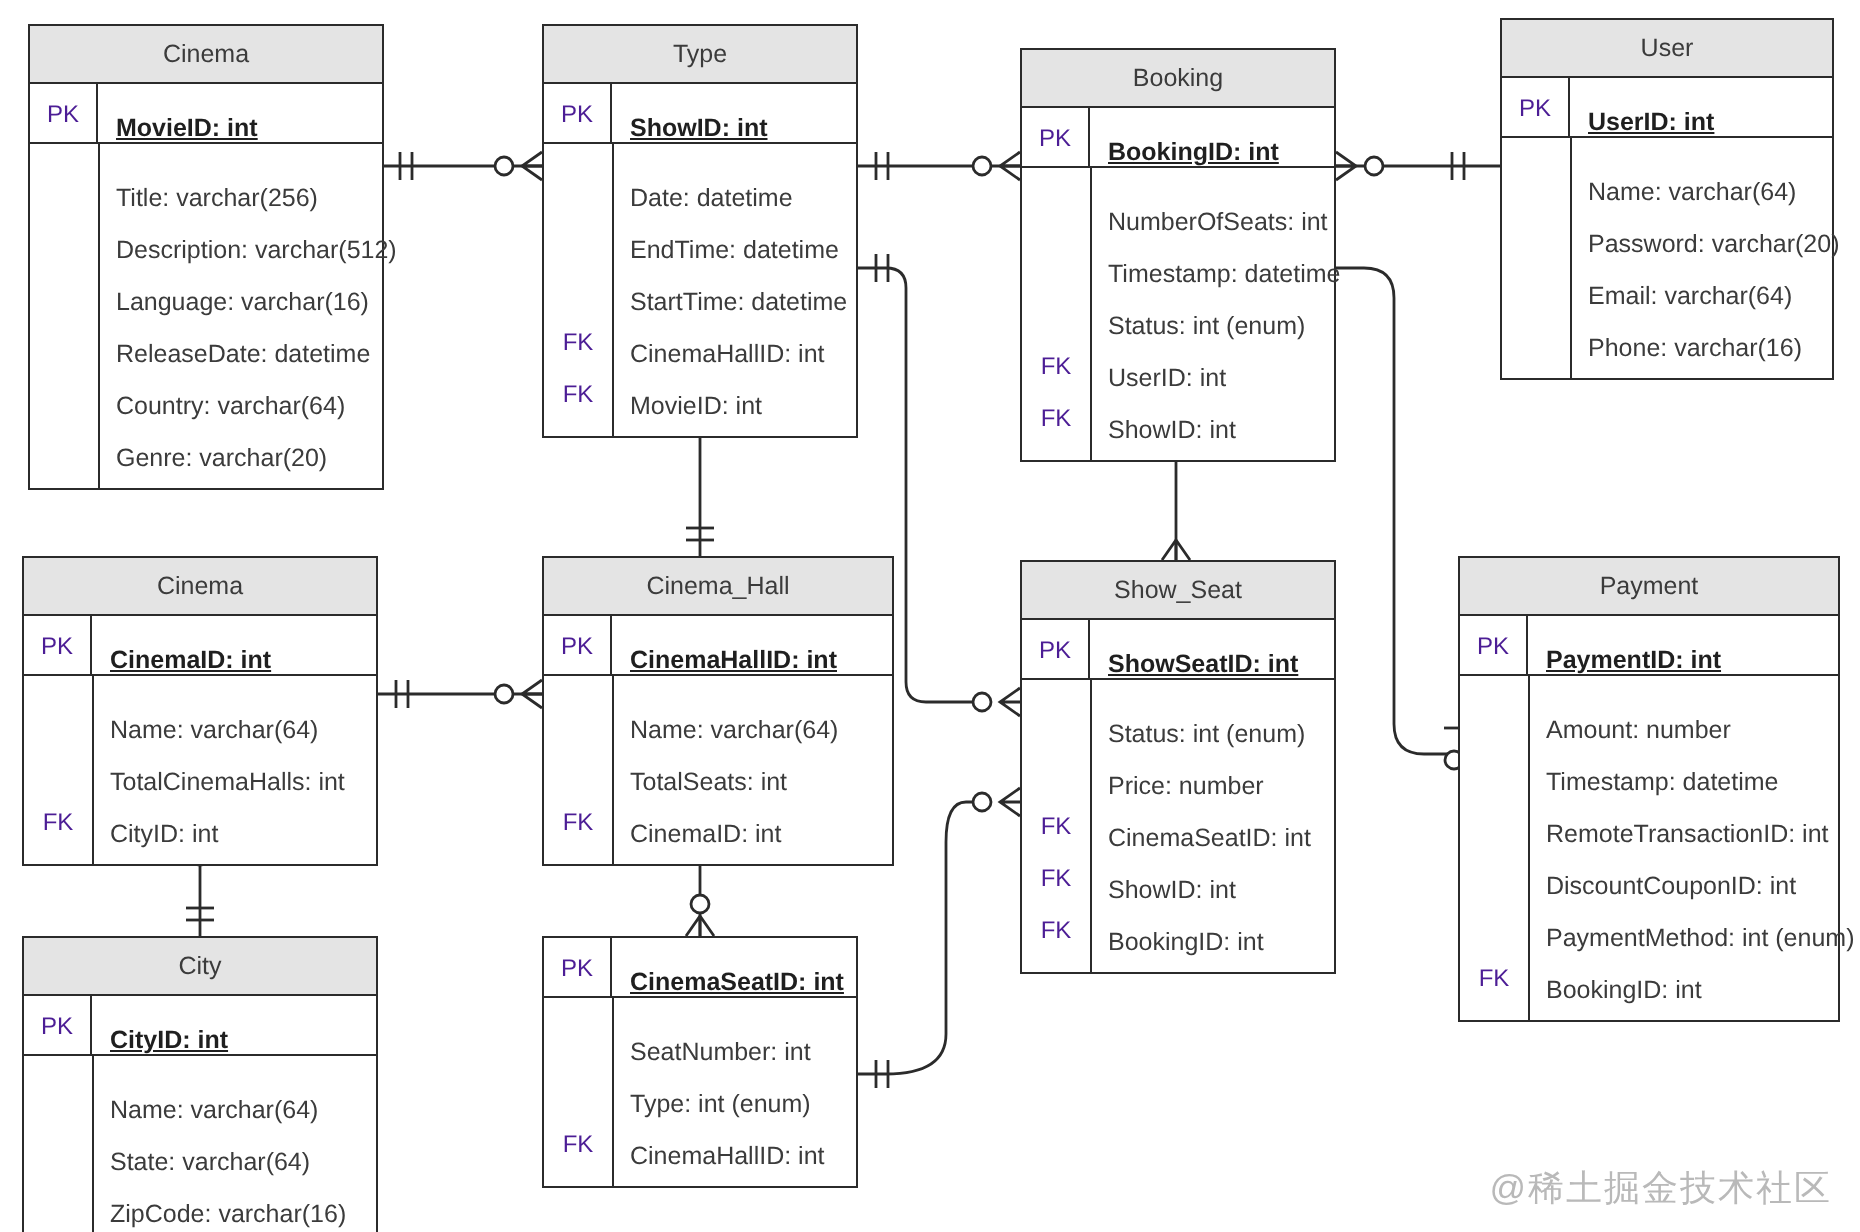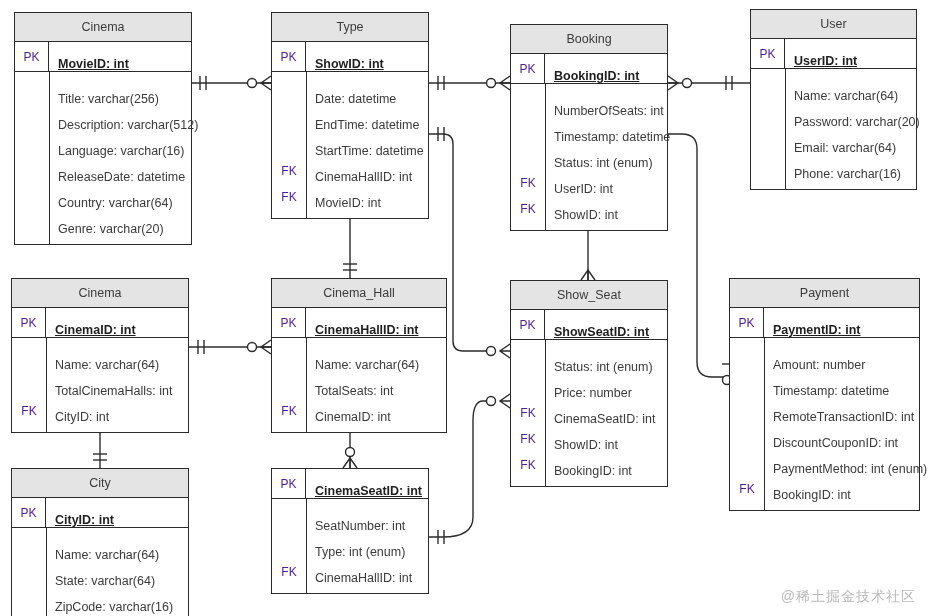--- a/index.html
+++ b/index.html
@@ -97,21 +97,21 @@
     top: 0;
     bottom: 0;
     left: 34px;
     width: 0;
     border-left: 1px solid #2b2b2b;
   }
   .watermark {
     position: absolute;
     right: 14px;
     bottom: 10px;
-    font-size: 14px;
+    font-size: 18px;
     color: #b9b9b9;
     letter-spacing: 1px;
     user-select: none;
   }
 </style>
 </head>
 <body>
 
 <div id="canvas">
 

